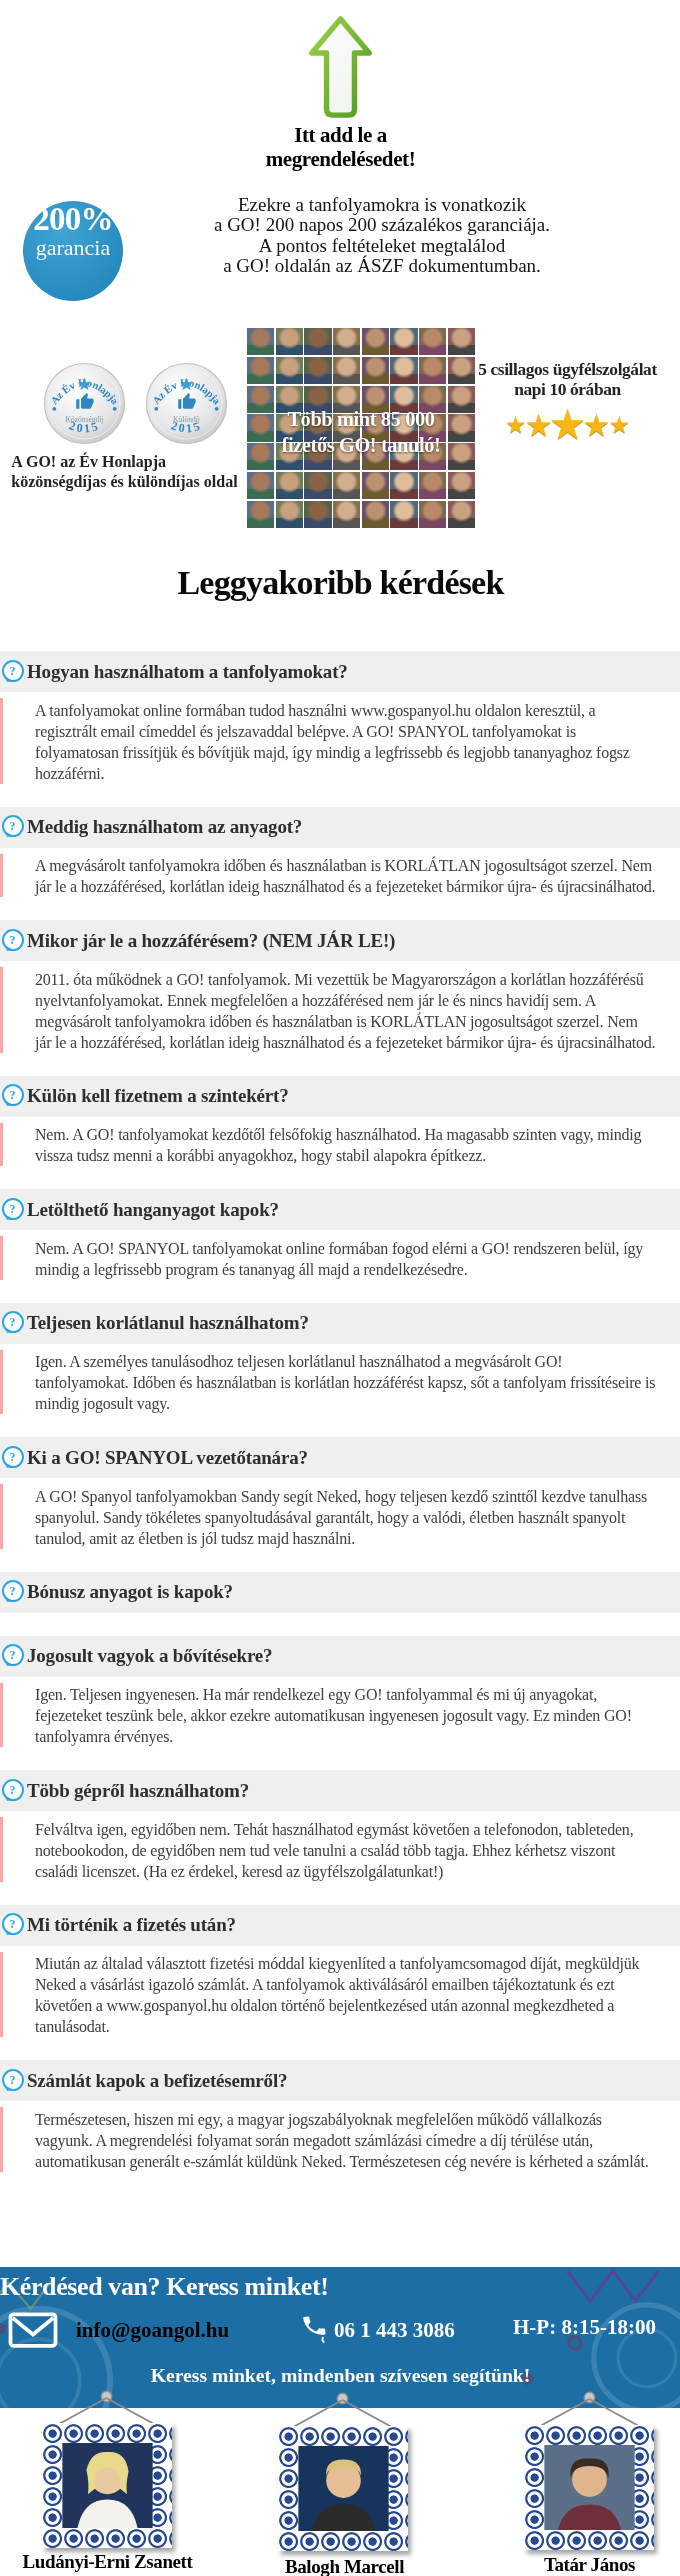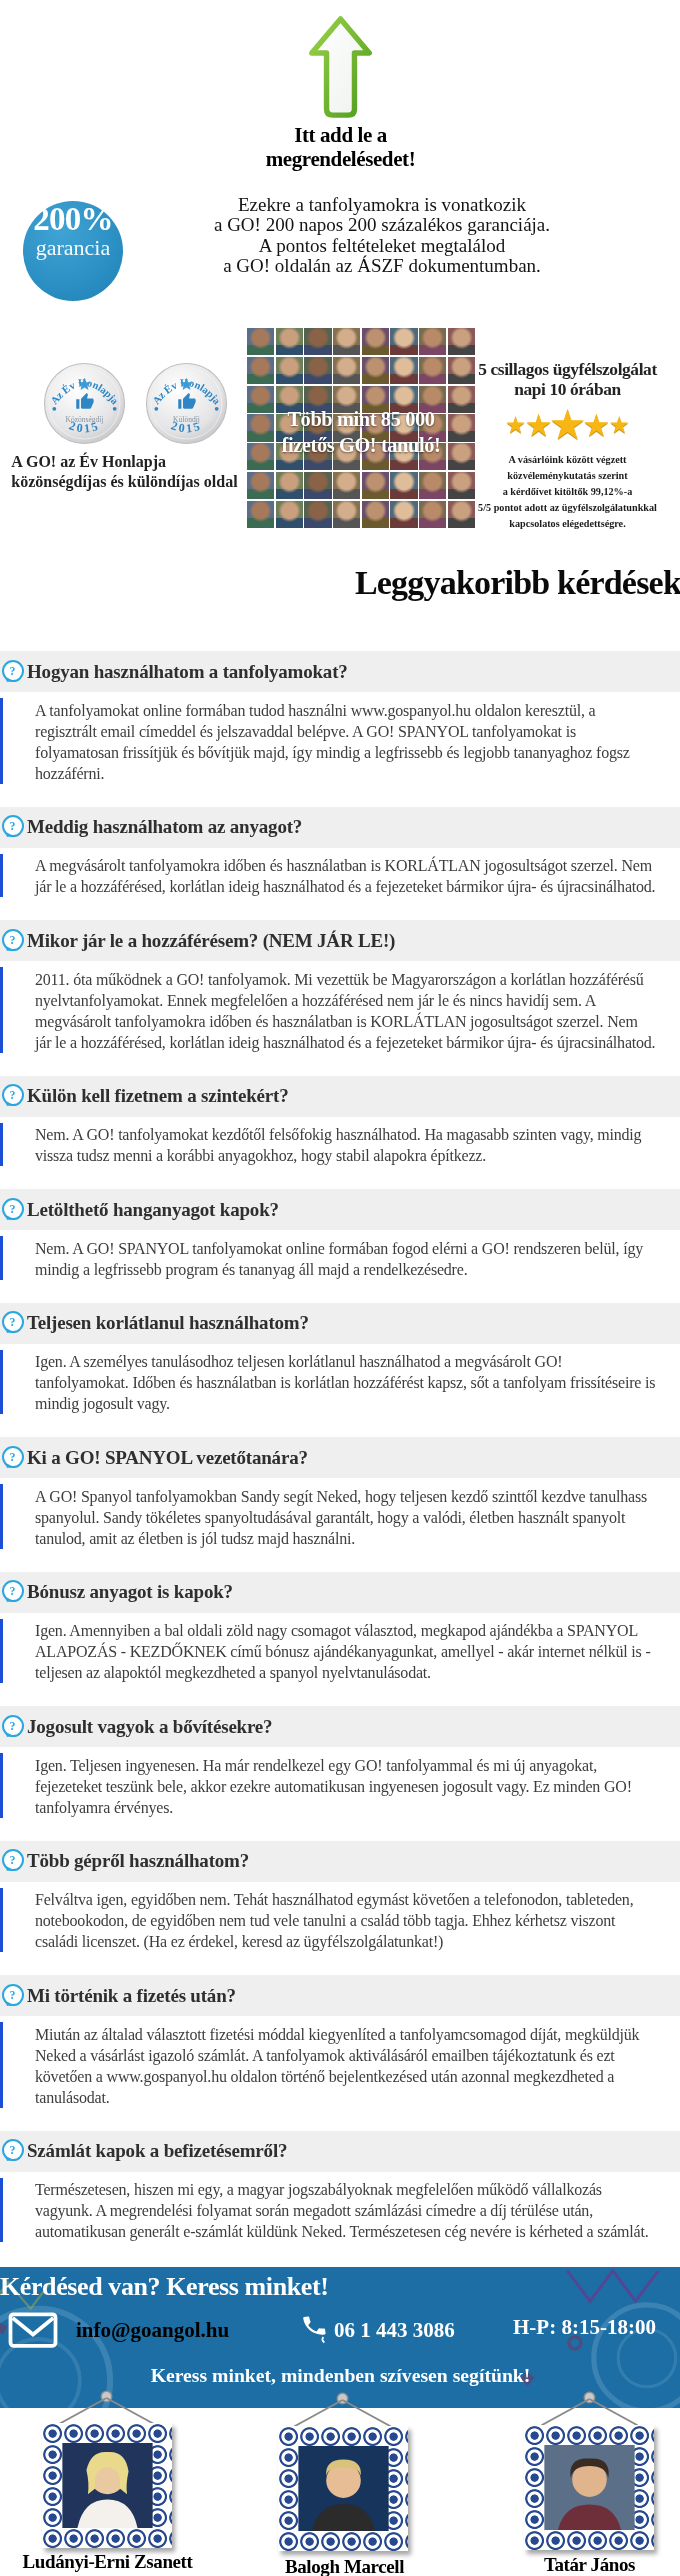--- a/index.html
+++ b/index.html
@@ -38,32 +38,32 @@
   .rating{position:absolute;left:455px;top:359px;width:225px;text-align:center;color:#232323;}
   .rating-heading{font-size:17.4px;font-weight:bold;line-height:20.4px;letter-spacing:-0.4px;}
   .stars{margin-top:4.5px;white-space:nowrap;color:#f7b613;text-shadow:0 0.8px 0.8px #b8860b;}
   .stars span{display:inline-block;vertical-align:middle;line-height:1;}
   .st0,.st4{font-size:23.5px;}
   .st1,.st3{font-size:31px;margin:0 -1.5px;}
   .st2{font-size:42px;margin:0 -2.3px;}
   .rating-note{margin-top:6px;font-size:10.2px;font-weight:bold;line-height:16px;color:#1c1c1c;}
 
   
-  .faq-title{position:absolute;left:0;top:564px;width:681px;text-align:right;
+  .faq-title{position:absolute;left:0;top:564px;width:681px;text-align:center;
              font-size:34px;font-weight:bold;color:#0a0a0a;letter-spacing:-0.8px;}
   .faq{position:absolute;left:0;top:651px;width:681px;height:1611px;overflow:hidden;}
   .faq-item{margin-bottom:23px;}
   .faq-q{position:relative;background:#efefef;min-height:35px;display:flex;align-items:center;
          padding:3px 15px 3px 27px;font-size:19px;font-weight:bold;color:#2f2f2f;letter-spacing:-0.2px;}
   .q-icon{position:absolute;left:1.5px;top:50%;transform:translateY(-54%);width:18px;height:18px;
           border:2.3px solid #2aa7e0;border-radius:50%;background:#fff;color:#2aa7e0;
           font-size:12px;font-weight:bold;text-align:center;line-height:18px;}
   .q-icon::after{content:'';position:absolute;left:-0.8px;bottom:-6px;width:0;height:0;
           border:4.5px solid transparent;border-top-color:#2aa7e0;transform:rotate(28deg);}
-  .faq-a{border-left:3px solid #1d4ed8;margin-top:6px;padding:1.5px 24px 0 32px;
+  .faq-a{border-left:3px solid #fca5a5;margin-top:6px;padding:1.5px 24px 0 32px;
          font-size:16px;line-height:21px;color:#3d3d3d;letter-spacing:-0.2px;}
 
   
   .footer{position:absolute;left:0;top:2267px;width:681px;height:141px;background:#1c6ea4;
           color:#fff;overflow:hidden;}
   .footer-title{position:absolute;left:0;top:4.5px;width:681px;text-align:left;
                 font-size:26px;font-weight:bold;letter-spacing:-0.4px;}
   .email-icon{position:absolute;left:7.6px;top:45px;}
   .email-text{position:absolute;left:76px;top:51px;font-size:21px;font-weight:bold;}
   .phone-icon{position:absolute;left:301px;top:45px;}
@@ -239,27 +239,20 @@
   </div>
 
   <div class="rating">
     <div class="rating-heading">
       <div>5 csillagos ügyfélszolgálat</div>
       <div>napi 10 órában</div>
     </div>
     <div class="stars">
       <span class="st0">★</span><span class="st1">★</span><span class="st2">★</span><span class="st3">★</span><span class="st4">★</span>
     </div>
-    <div class="rating-note">
-      <div>A vásárlóink között végzett</div>
-      <div>közvéleménykutatás szerint</div>
-      <div>a kérdőívet kitöltők 99,12%-a</div>
-      <div>5/5 pontot adott az ügyfélszolgálatunkkal</div>
-      <div>kapcsolatos elégedettségre.</div>
-    </div>
   </div>
 
   <div class="faq-title">Leggyakoribb kérdések</div>
   <div class="faq">
 
     <div class="faq-item">
       <div class="faq-q">
           <span class="q-icon">?</span>
           <span>Hogyan használhatom a tanfolyamokat?</span>
         </div>
@@ -305,21 +298,20 @@
           <span class="q-icon">?</span>
           <span>Ki a GO! SPANYOL vezetőtanára?</span>
         </div>
       <div class="faq-a">A GO! Spanyol tanfolyamokban Sandy segít Neked, hogy teljesen kezdő szinttől kezdve tanulhass spanyolul. Sandy tökéletes spanyoltudásával garantált, hogy a valódi, életben használt spanyolt tanulod, amit az életben is jól tudsz majd használni.</div>
     </div>
     <div class="faq-item">
       <div class="faq-q">
           <span class="q-icon">?</span>
           <span>Bónusz anyagot is kapok?</span>
         </div>
-      <div class="faq-a">Igen. Amennyiben a bal oldali zöld nagy csomagot választod, megkapod ajándékba a SPANYOL ALAPOZÁS - KEZDŐKNEK című bónusz ajándékanyagunkat, amellyel - akár internet nélkül is - teljesen az alapoktól megkezdheted a spanyol nyelvtanulásodat.</div>
     </div>
     <div class="faq-item">
       <div class="faq-q">
           <span class="q-icon">?</span>
           <span>Jogosult vagyok a bővítésekre?</span>
         </div>
       <div class="faq-a">Igen. Teljesen ingyenesen. Ha már rendelkezel egy GO! tanfolyammal és mi új anyagokat, fejezeteket teszünk bele, akkor ezekre automatikusan ingyenesen jogosult vagy. Ez minden GO! tanfolyamra érvényes.</div>
     </div>
     <div class="faq-item">
       <div class="faq-q">

